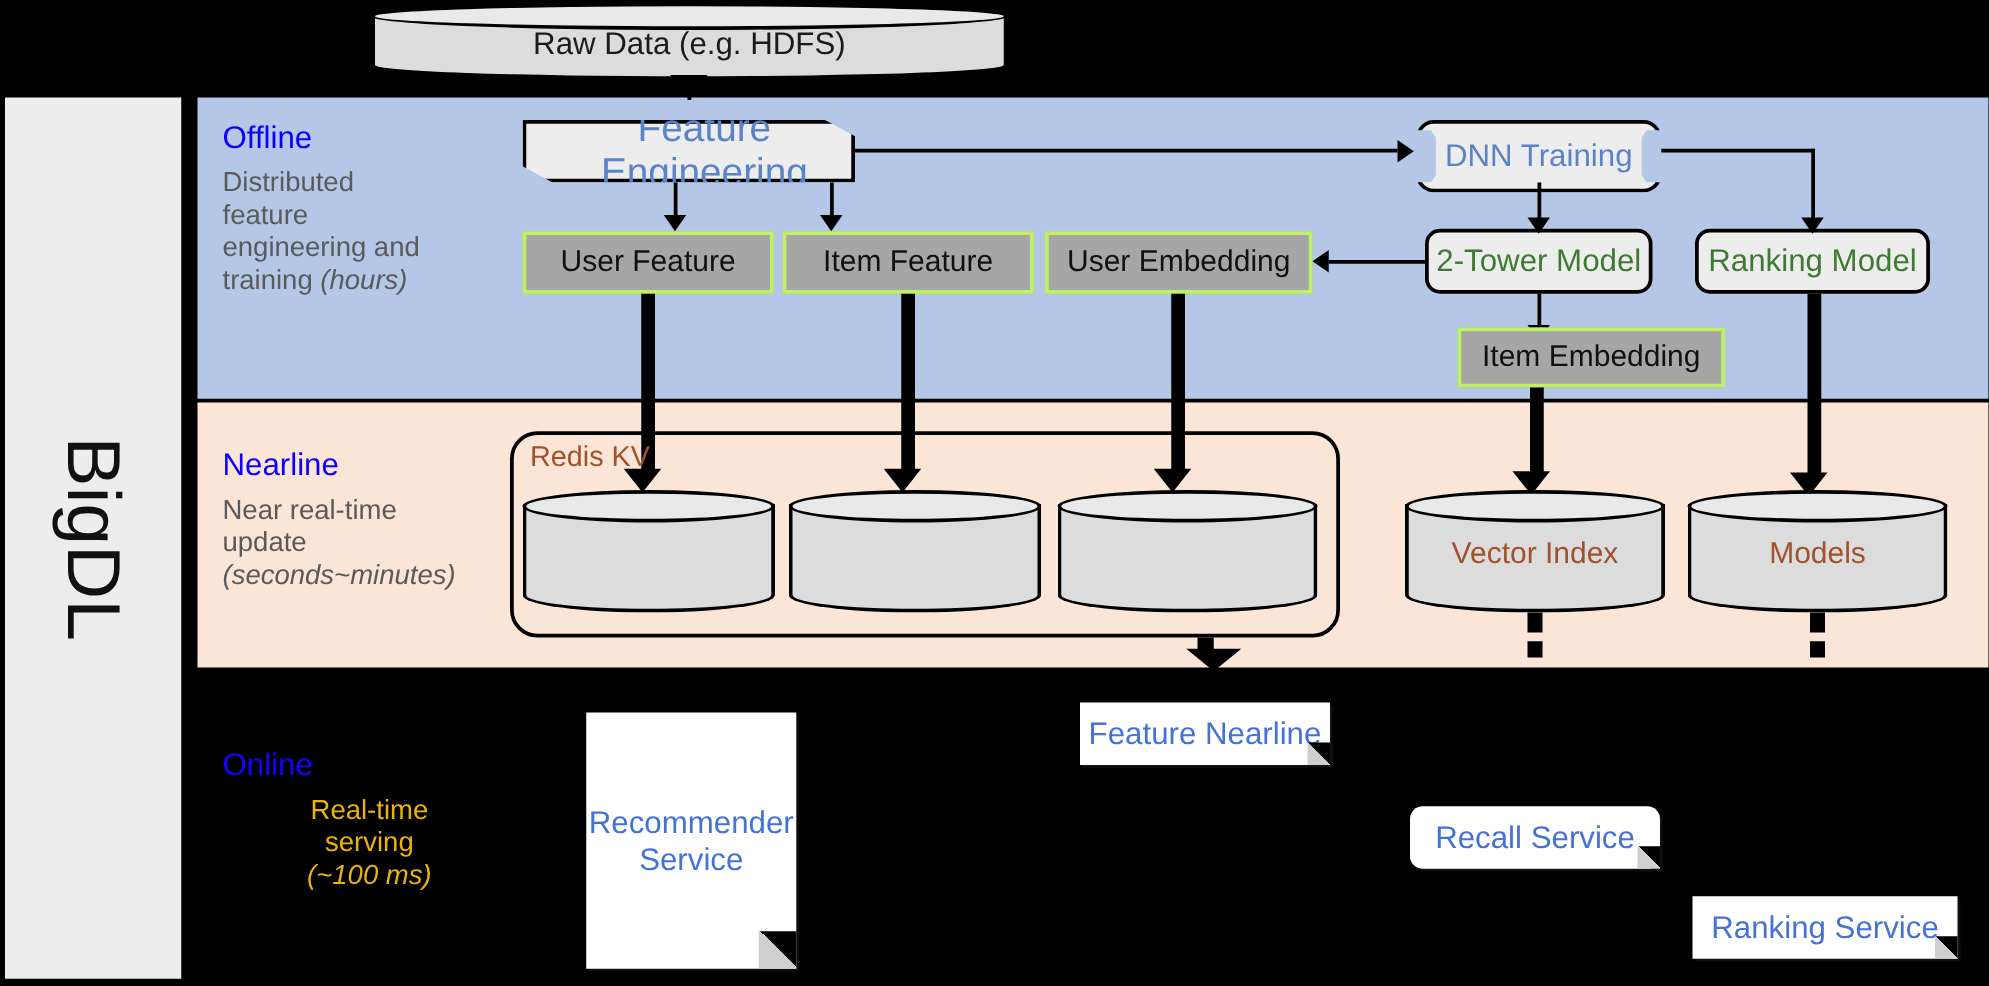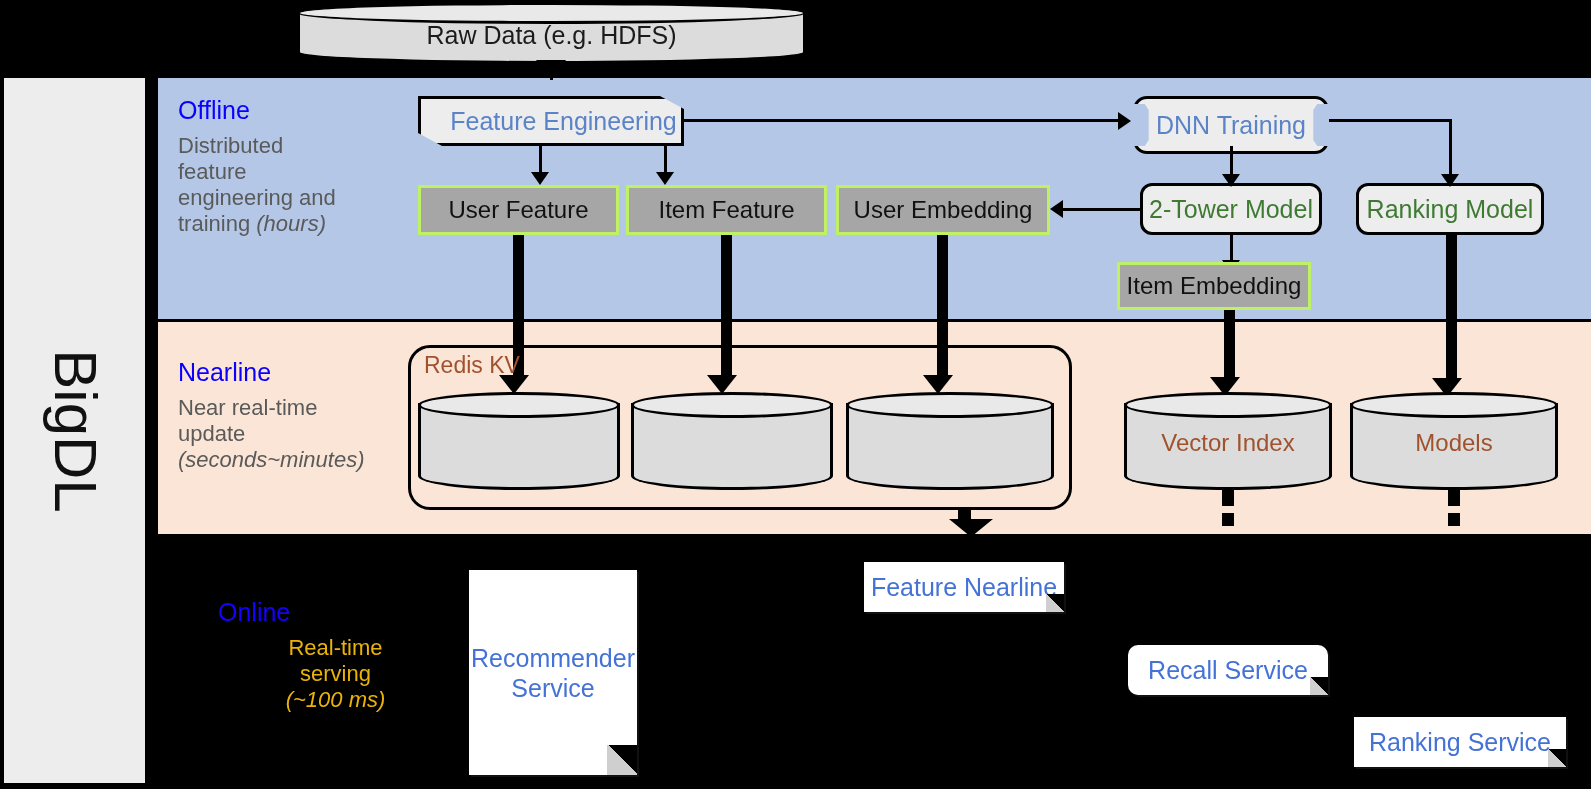--- a/index.html
+++ b/index.html
@@ -18,38 +18,38 @@
   #bigdl-label{position:absolute;left:50%;top:50%;transform:translate(-50%,-50%) rotate(90deg);
       white-space:nowrap;font-size:60px;color:#111;font-family:"Liberation Sans",sans-serif;letter-spacing:0px;}
 
   
   .caption{position:absolute;}
   .caption .title{font-size:25px;color:#0a00ff;font-weight:400;margin-bottom:8px;}
   .caption .desc{font-size:22px;color:#5a5a5a;line-height:1.18;}
   .caption .desc i{font-style:italic;}
   #cap-offline{left:178px;top:96px;width:225px;}
   #cap-nearline{left:178px;top:358px;width:235px;}
-  #cap-online{left:178px;top:598px;width:235px;margin-left:40px;}
+  #cap-online{left:178px;top:598px;width:235px;}
   #cap-online .title{color:#1600ff;}
   #cap-online .desc{color:#eab308;text-align:center;}
 
   
   .node{position:absolute;box-sizing:border-box;display:flex;align-items:center;justify-content:center;
         text-align:center;line-height:1.12;}
 
   
   .greybox{background:#a6a6a6;border:3px solid #bef264;font-size:24px;color:#111;}
 
   
   .card-notched{background:#ededed;border:3px solid #000;font-size:25px;
      border-radius:14px/14px;
      clip-path:polygon(0% 14%,6% 14%,8% 24%,8% 76%,6% 86%,0% 86%,0% 100%,100% 100%,100% 86%,94% 86%,92% 76%,92% 24%,94% 14%,100% 14%,100% 0%,0% 0%);}
 
   
-  .card-chamfer{background:#ededed;border:3px solid #000;font-size:25px;
+  .card-chamfer{background:#ededed;border:3px solid #000;font-size:31px;
      clip-path:polygon(0% 0%,91% 0%,100% 26%,100% 100%,9% 100%,0% 74%);padding-left:25px;}
 
   
   .card-round{background:#ededed;border:3px solid #000;font-size:25px;border-radius:12px;}
 
   .blue-txt{color:#5b83c8;}
   .green-txt{color:#3f7a33;}
   .brown-txt{color:#a0522d;}
 
   
@@ -167,21 +167,21 @@
   <div class="ln hline" style="left:1329px;top:119px;width:123px;"></div>
   <div class="ln vline" style="left:1449px;top:119px;height:58px;"></div>
   <div class="arrow-d" style="left:1441px;top:174px;"></div>
 
   <div class="ln hline" style="left:1063px;top:208px;width:78px;"></div>
   <div class="arrow-l" style="left:1050px;top:200px;"></div>
 
   <div class="ln vline" style="left:1230px;top:235px;height:28px;"></div>
   <div class="arrow-d" style="left:1222px;top:260px;"></div>
 
-  <div class="node greybox" style="left:1117px;top:262px;width:194px;height:48px;">
+  <div class="node greybox" style="left:1166px;top:262px;width:214px;height:48px;">
     <span>Item Embedding</span>
   </div>
 
   <div class="ln thick" style="left:513px;top:235px;height:145px;"></div>
   <div class="arrow-d-big" style="left:499px;top:375px;"></div>
 
   <div class="ln thick" style="left:721px;top:235px;height:145px;"></div>
   <div class="arrow-d-big" style="left:707px;top:375px;"></div>
 
   <div class="ln thick" style="left:937px;top:235px;height:145px;"></div>

